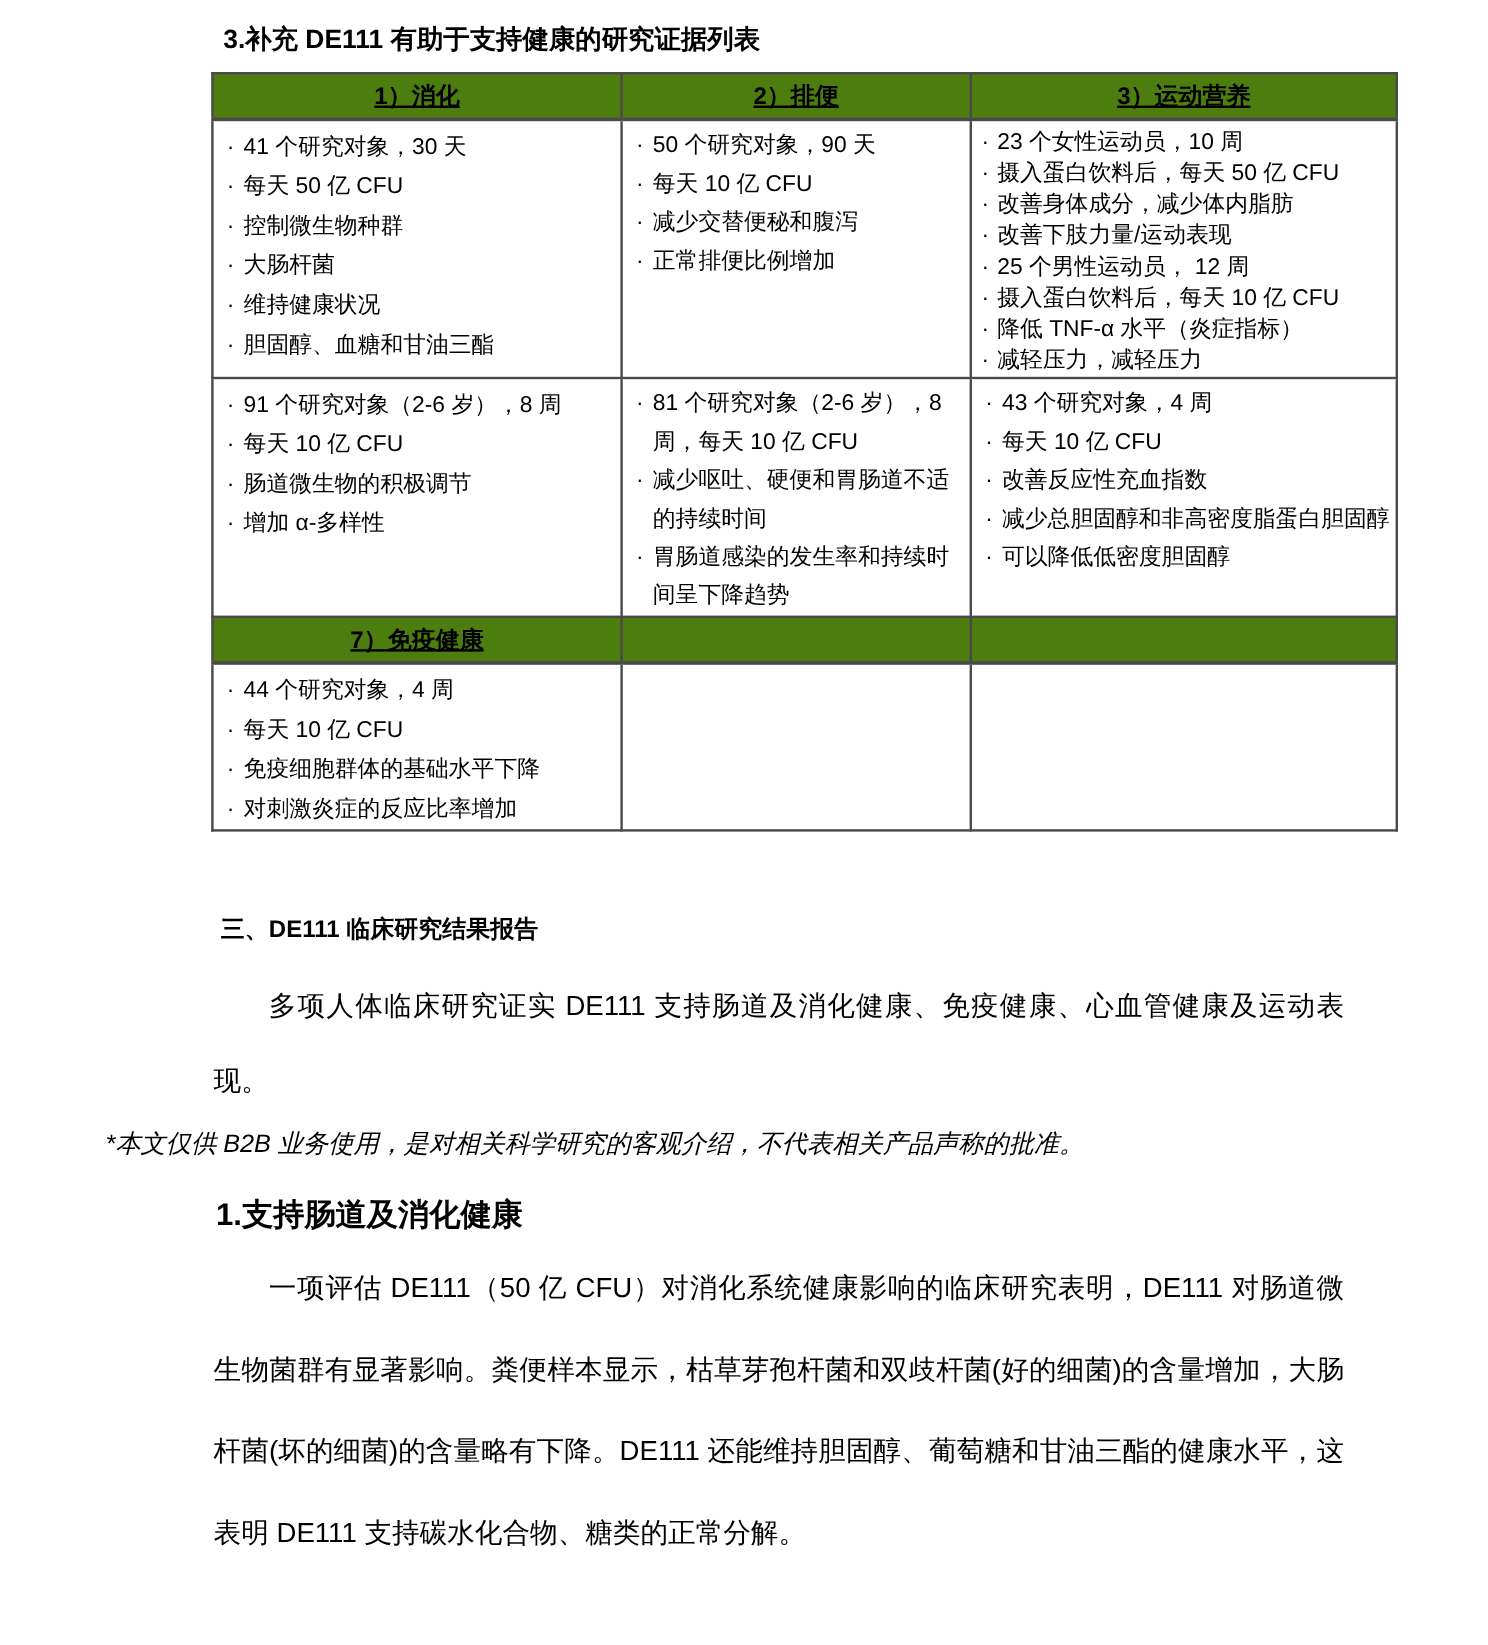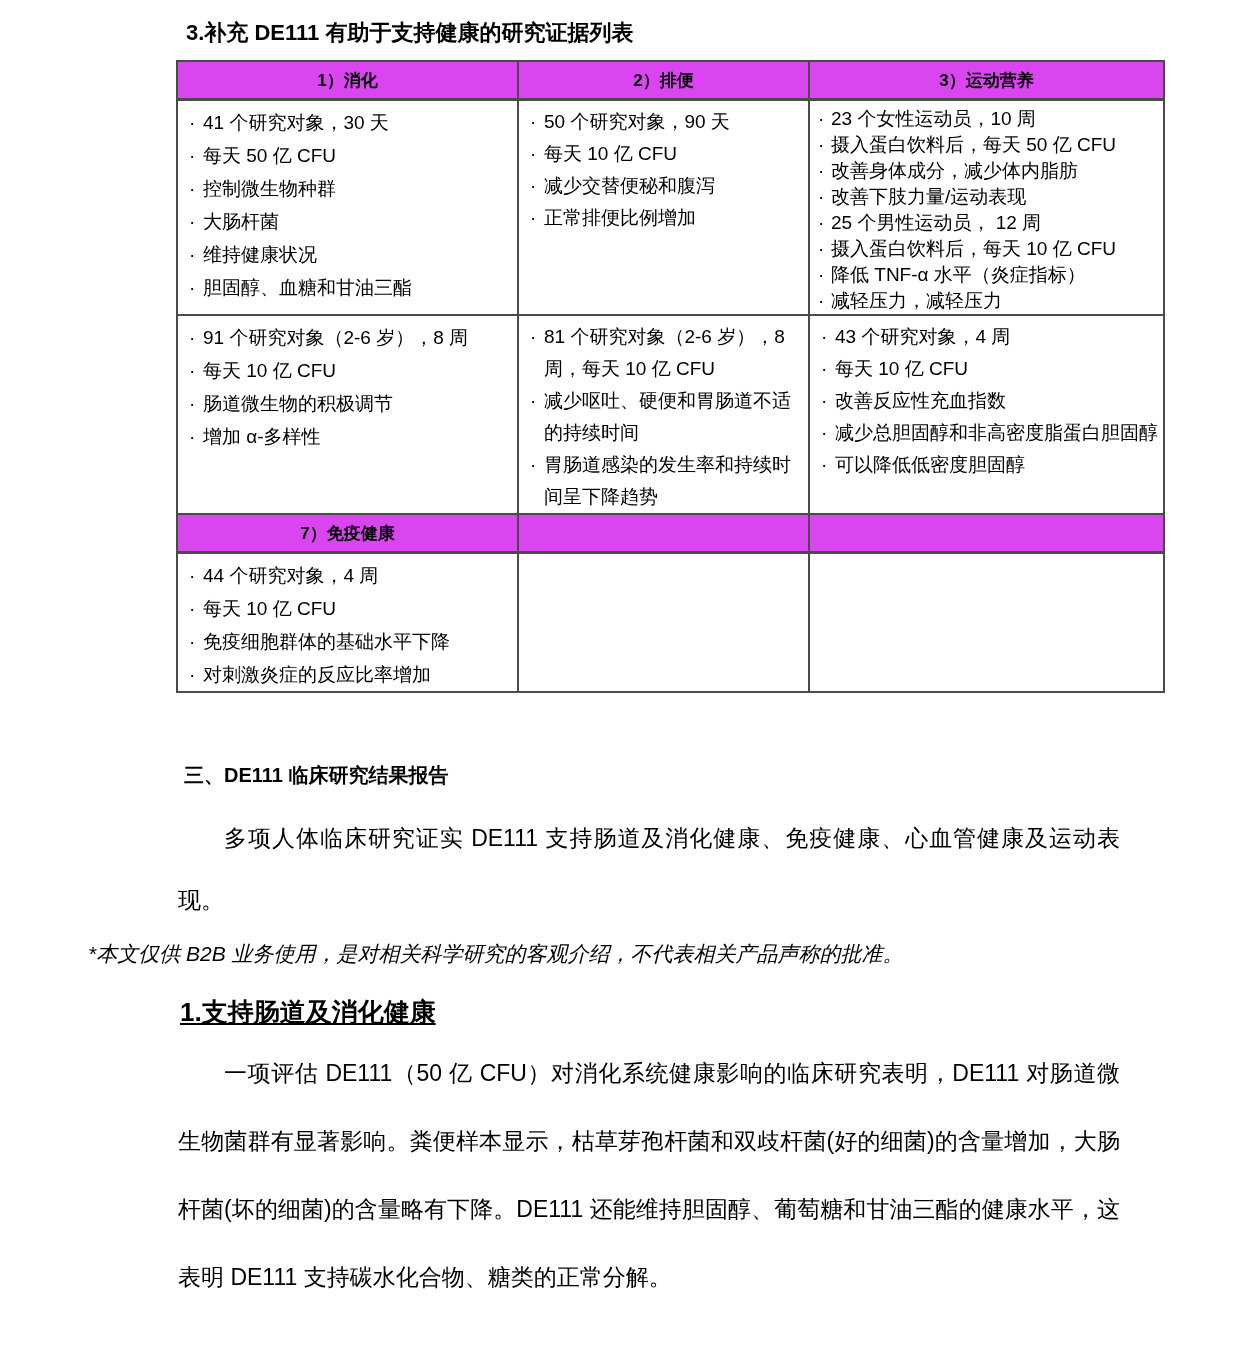--- a/index.html
+++ b/index.html
@@ -18,24 +18,25 @@
   table.evidence{
     border-collapse:collapse;table-layout:fixed;
     margin-left:176px;width:987px;
     font-size:19px;
   }
   table.evidence th,
   table.evidence td{
     border:2px solid #4a4a4a;
   }
   table.evidence th{
-    background:#d946ef;
+    background:#4d7c0f;
     height:34px;
-    font-size:17px;font-weight:bold;text-align:center;
+    font-size:20px;font-weight:bold;text-align:center;
     border-bottom-width:3px;
+    text-decoration:underline;
   }
   table.evidence td{
     vertical-align:top;background:#fff;
     padding:5px 4px 0 8px;
   }
   tr.body-r0 td{height:190px;}
   tr.body-r1 td{height:190px;}
   tr.body-r2 td{height:124px;}
   .item{position:relative;padding-left:17px;line-height:32px;}
   .item .dot{position:absolute;left:3px;top:0;}
@@ -53,21 +54,21 @@
     font-size:23px;line-height:62px;
     text-align:justify;text-indent:2em;
   }
   .footnote{
     width:960px;margin:6px 0 0 88px;
     font-size:21px;font-style:italic;line-height:34px;
     white-space:nowrap;
   }
   .h-num{
     margin:24px 0 0 180px;
-    font-size:26px;font-weight:bold;line-height:34px;text-decoration:underline;
+    font-size:26px;font-weight:bold;line-height:34px;
   }
   .h-sub{
     margin:30px 0 0 210px;
     font-size:22px;font-weight:bold;line-height:30px;
   }
   .para.last{margin-top:10px;line-height:68px;}
 </style>
 </head>
 <body>
 

